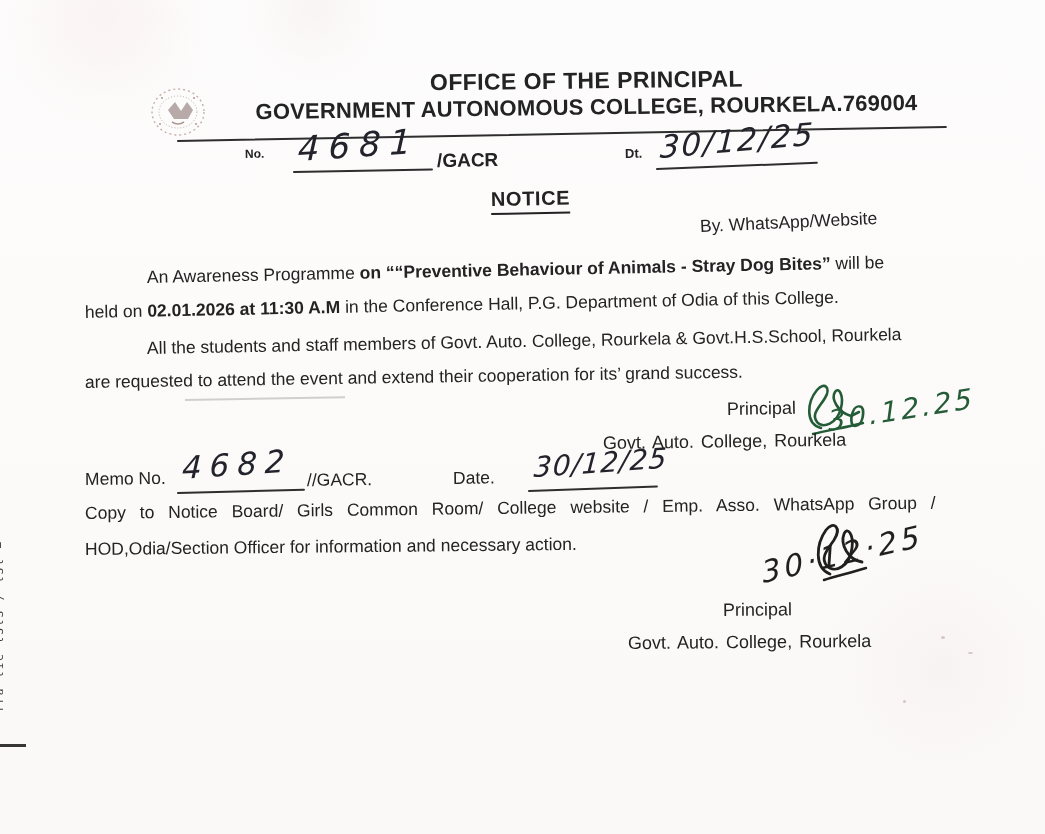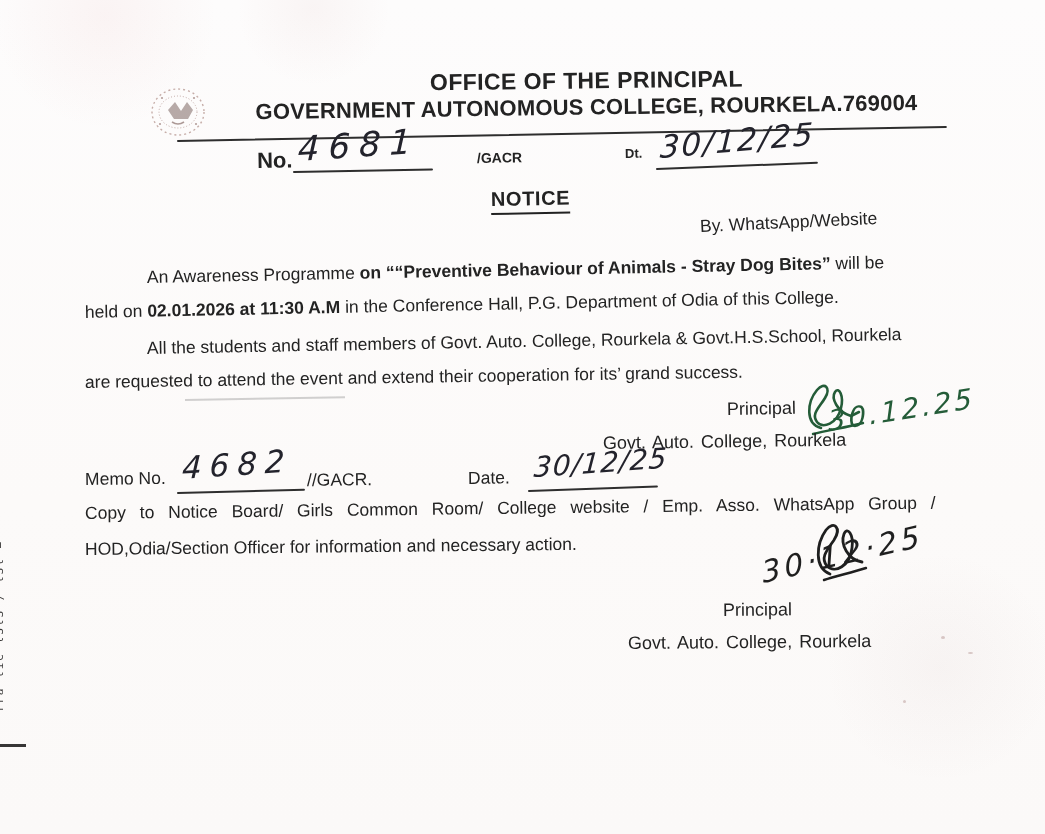--- a/index.html
+++ b/index.html
@@ -53,24 +53,24 @@
       <circle cx="46" cy="14" r="1.1" fill="#7a544e"></circle>
     <circle cx="12" cy="40" r="1.1" fill="#7a544e"></circle>
       <circle cx="48" cy="40" r="1.1" fill="#7a544e"></circle>
   </svg>
 
   <div class="abs b center" style="left:128px;top:73px;width:917px;font-size:23px;letter-spacing:.4px;transform:rotate(-0.7deg);">OFFICE OF THE PRINCIPAL</div>
   <div class="abs b center" style="left:128px;top:101px;width:917px;font-size:22px;letter-spacing:.2px;transform:rotate(-0.8deg);">GOVERNMENT AUTONOMOUS COLLEGE, ROURKELA.769004</div>
 
   <div class="hline" style="left:177px;top:140px;width:770px;transform:rotate(-1.05deg);"></div>
 
-  <span class="abs b" style="left:257px;top:148px;font-size:22px;transform:rotate(-1deg);">No.</span>
+  <span class="abs b" style="left:245px;top:148px;font-size:12px;transform:rotate(-1deg);">No.</span>
   <span class="abs hw" style="left:298px;top:130px;font-size:34px;letter-spacing:9px;transform:rotate(-4deg) skewX(-6deg);">4681</span>
   <div class="hline" style="left:293px;top:171px;width:140px;transform:rotate(-1deg);"></div>
-  <span class="abs b" style="left:437px;top:150px;font-size:14px;transform:rotate(-1deg);margin-left:40px;">/GACR</span>
+  <span class="abs b" style="left:437px;top:150px;font-size:19px;transform:rotate(-1deg);">/GACR</span>
   <span class="abs b" style="left:625px;top:147px;font-size:13px;transform:rotate(-1deg);">Dt.</span>
   <span class="abs hw" style="left:660px;top:130px;font-size:31px;letter-spacing:2px;transform:rotate(-5deg) skewX(-8deg);">30/12/25</span>
   <div class="hline" style="left:656px;top:168px;width:162px;transform:rotate(-2.2deg);"></div>
 
   <span class="abs b" style="left:491px;top:188px;font-size:20px;letter-spacing:.6px;border-bottom:2.6px solid #222;padding-bottom:2px;transform:rotate(-1deg);">NOTICE</span>
 
   <span class="abs" style="left:700px;top:216px;font-size:17.5px;transform:rotate(-2.6deg);">By. WhatsApp/Website</span>
 
   <div class="abs" style="left:147px;top:267px;font-size:17.5px;transform:rotate(-1.15deg);"><span>An Awareness Programme </span><span class="b">on ““Preventive Behaviour of Animals - Stray Dog Bites”</span><span> will be</span></div>
   <div class="abs" style="left:85px;top:302px;font-size:17.5px;transform:rotate(-1.15deg);"><span>held on </span><span class="b">02.01.2026 at 11:30 A.M</span><span> in the Conference Hall, P.G. Department of Odia of this College.</span></div>
@@ -84,21 +84,21 @@
     <path d="M28,50 C12,46 14,24 24,12 C32,3 38,10 32,20 C26,30 18,36 24,44 C30,51 44,46 48,30 C51,18 46,8 42,14 C38,20 44,34 58,38 L66,34" fill="none" stroke="#245c38" stroke-width="2.6" stroke-linecap="round"></path>
     <path d="M20,56 C34,52 52,50 70,45" fill="none" stroke="#245c38" stroke-width="2.4" stroke-linecap="round"></path>
   </svg>
   <span class="abs hw hw-green" style="left:828px;top:406px;font-size:28px;letter-spacing:3px;transform:rotate(-9deg) skewX(-6deg);">30.12.25</span>
   <span class="abs" style="left:603px;top:433px;font-size:18px;word-spacing:2px;transform:rotate(-0.8deg);">Govt. Auto. College, Rourkela</span>
 
   <span class="abs" style="left:85px;top:469px;font-size:17.5px;transform:rotate(-0.8deg);">Memo No.</span>
   <span class="abs hw" style="left:182px;top:451px;font-size:31px;letter-spacing:8px;transform:rotate(-4deg) skewX(-6deg);">4682</span>
   <div class="hline" style="left:177px;top:492px;width:128px;transform:rotate(-1.5deg);"></div>
   <span class="abs" style="left:307px;top:470px;font-size:17.5px;transform:rotate(-0.8deg);">//GACR.</span>
-  <span class="abs" style="left:468px;top:468px;font-size:17.5px;transform:rotate(-0.8deg);">Date.</span>
+  <span class="abs" style="left:453px;top:468px;font-size:17.5px;transform:rotate(-0.8deg);">Date.</span>
   <span class="abs hw" style="left:534px;top:452px;font-size:28px;letter-spacing:1px;transform:rotate(-4deg) skewX(-8deg);">30/12/25</span>
   <div class="hline" style="left:528px;top:490px;width:130px;transform:rotate(-2deg);"></div>
 
   <div class="abs" style="left:85px;top:503px;font-size:17.5px;word-spacing:9px;transform:rotate(-0.7deg);">Copy to Notice Board/ Girls Common Room/ College website / Emp. Asso. WhatsApp Group /</div>
   <div class="abs" style="left:85px;top:539px;font-size:17.5px;transform:rotate(-0.6deg);">HOD,Odia/Section Officer for information and necessary action.</div>
 
   <svg class="sig-svg" style="left:800px;top:518px;" width="78" height="70" viewBox="0 0 78 70">
     <path d="M30,56 C14,50 16,26 26,12 C34,2 42,10 34,22 C27,32 20,40 27,48 C35,56 50,48 52,30 C54,16 47,8 44,16 C40,26 48,42 62,44" fill="none" stroke="#1f1f1f" stroke-width="2.8" stroke-linecap="round"></path>
     <path d="M24,62 C36,58 50,55 66,50" fill="none" stroke="#1f1f1f" stroke-width="2.4" stroke-linecap="round"></path>
   </svg>

